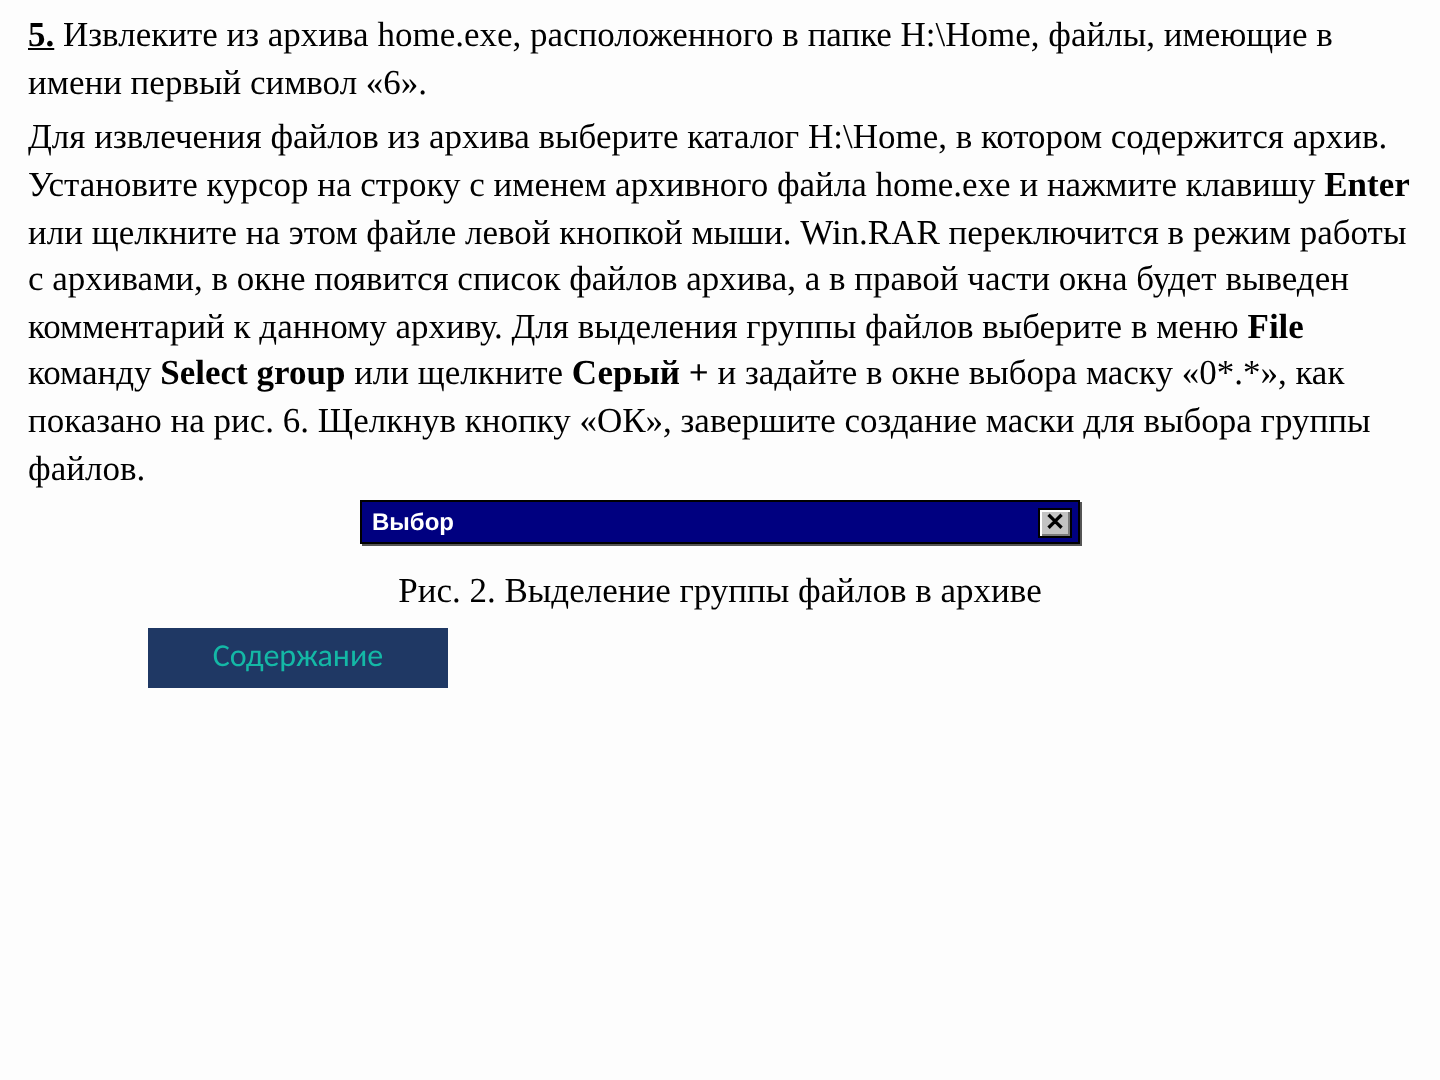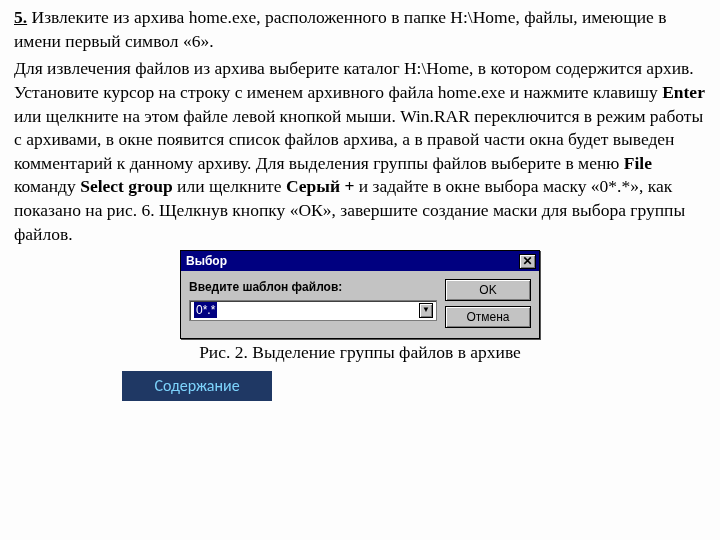--- a/index.html
+++ b/index.html
@@ -16,21 +16,21 @@
     }
     .para { margin-bottom: 4px; text-align: left; }
     .underline { text-decoration: underline; }
     .b { font-weight: bold; }
 
     
     .dialog-wrap {
       display: flex;
       justify-content: center;
       margin-top: 2px;
-      margin-bottom: 2px;
+      margin-bottom: 12px;
     }
     .dialog {
       width: 360px;
       border: 1px solid #000;
       background: #c3c3c3;
       font-family: Tahoma, Arial, sans-serif;
       font-size: 12px;
       color: #000;
       box-shadow: 1px 1px 0 #555;
     }
@@ -103,28 +103,27 @@
       margin-bottom: 6px;
     }
 
     .nav-row {
       display: flex;
       justify-content: space-between;
       padding: 0 40px 0 60px;
     }
     .nav-btn {
       background: #1f3864;
-      color: #7dd3fc;
+      color: #14b8a6;
       font-family: Calibri, Arial, sans-serif;
       font-size: 16px;
       width: 150px;
       height: 30px;
       display: flex; align-items: center; justify-content: center;
       cursor: pointer;
-      margin-left: 48px;
     }
   </style>
 </head>
 <body>
 
 <div class="para">
   <span class="underline b">5.</span><span> Извлеките из архива home.exe, расположенного в папке H:\Home, файлы, имеющие в имени первый символ «6».</span>
 </div>
 
 <div class="para">
@@ -132,33 +131,20 @@
 </div>
 
 <div class="dialog-wrap">
   <div class="dialog">
     <div class="titlebar">
       <span>Выбор</span>
       <div class="close-btn">
         <span>✕</span>
       </div>
     </div>
-    <div class="dlg-body">
-      <div class="dlg-left">
-        <div class="dlg-label">Введите шаблон файлов:</div>
-        <div class="dlg-input">
-          <span class="dlg-input-text">0*.*</span>
-          <span class="dlg-input-arrow">▼</span>
-        </div>
-      </div>
-      <div class="dlg-right">
-        <div class="win-btn">OK</div>
-        <div class="win-btn">Отмена</div>
-      </div>
-    </div>
   </div>
 </div>
 
 <div class="caption">Рис. 2. Выделение группы файлов в архиве</div>
 
 <div class="nav-row">
   <div class="nav-btn">Содержание</div>
 </div>
 
 </body></html>

